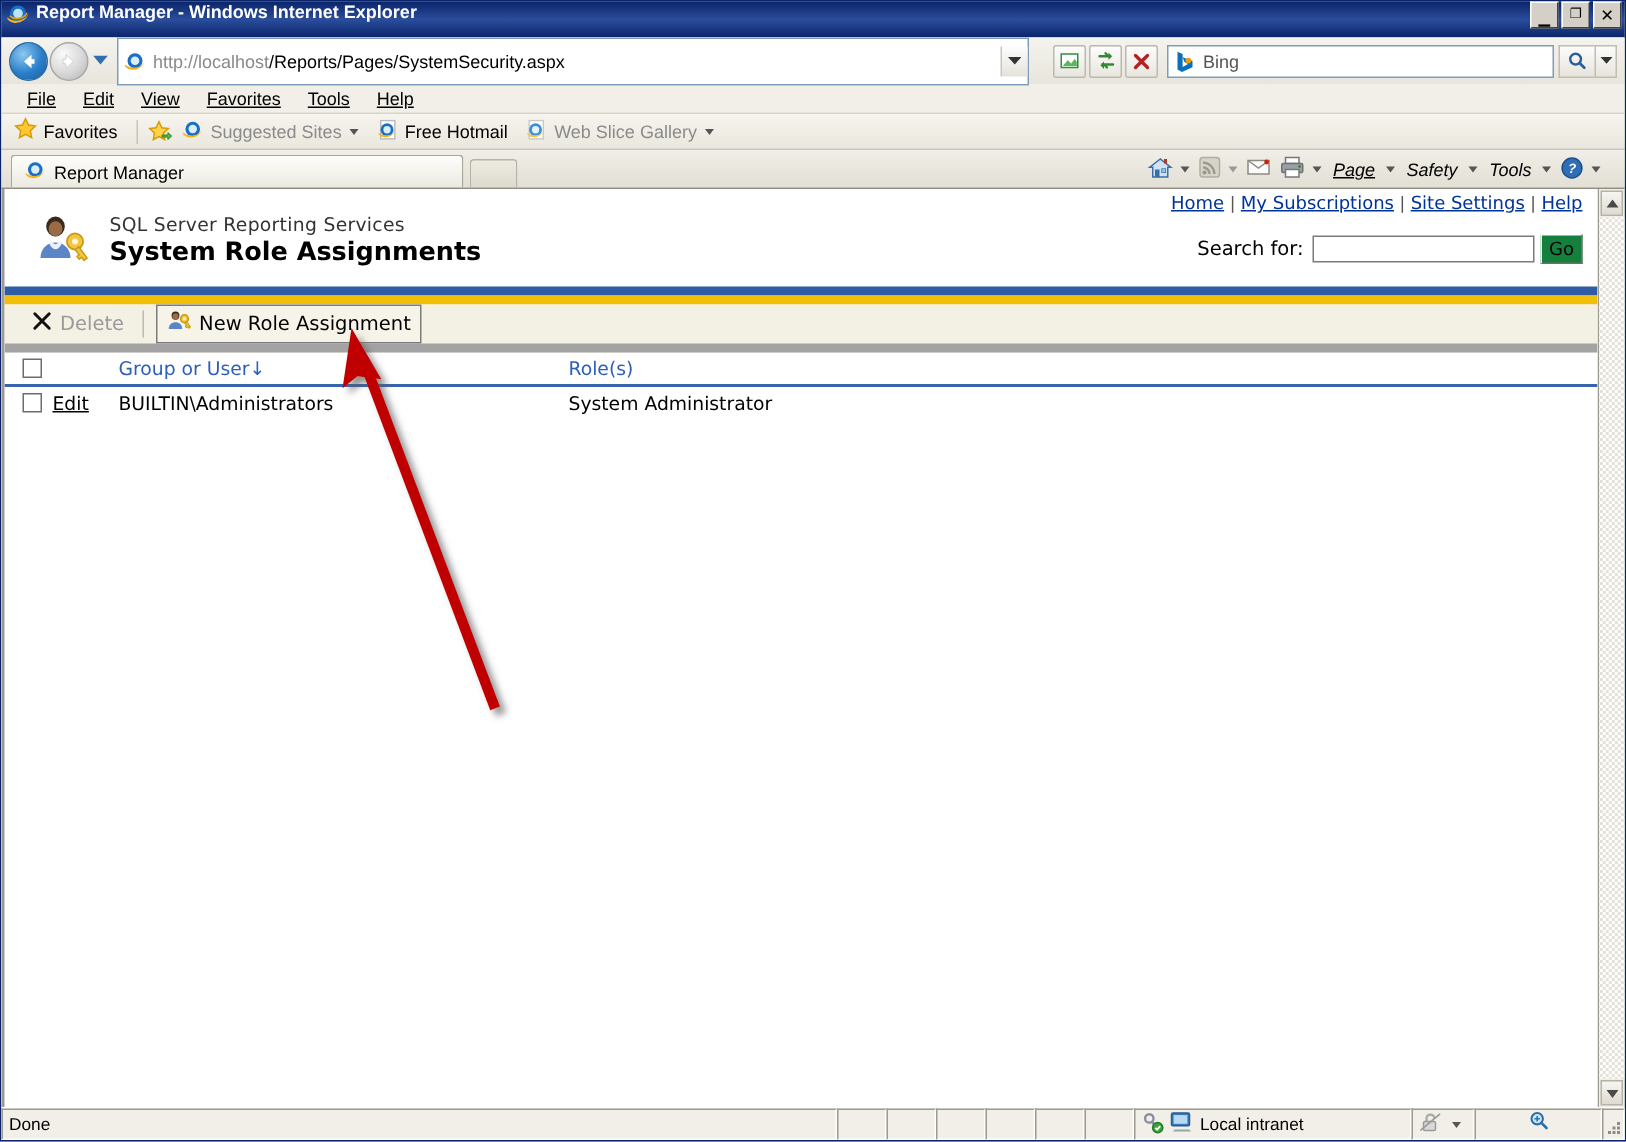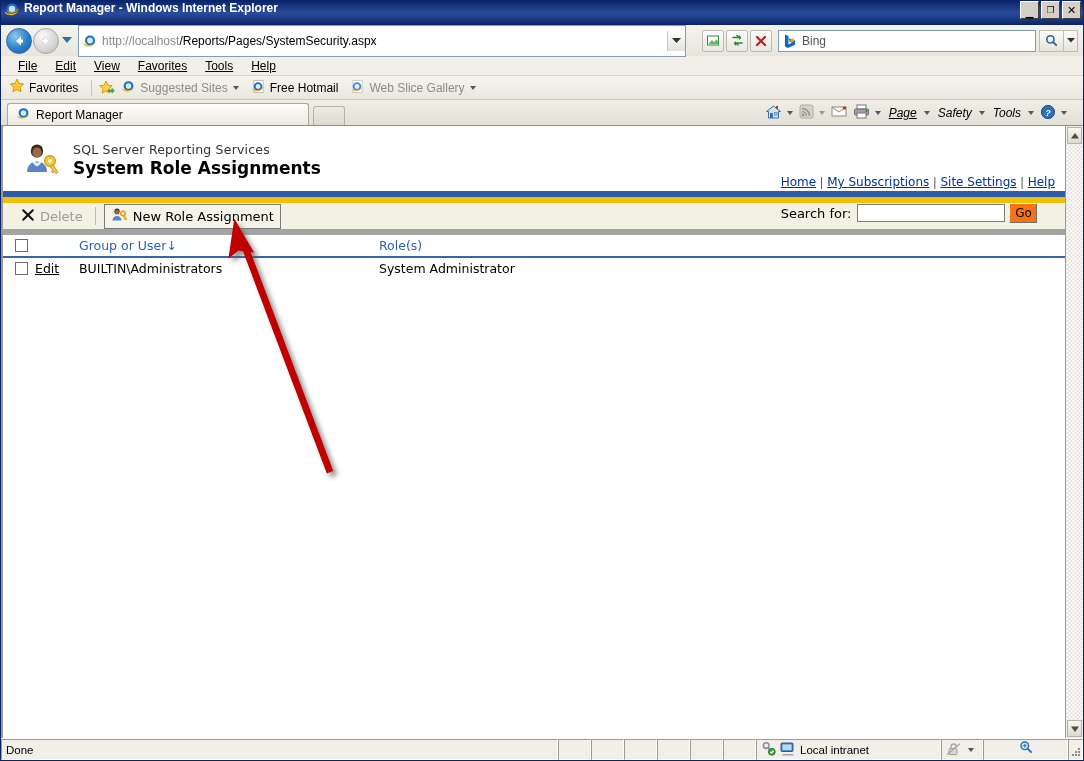--- a/index.html
+++ b/index.html
@@ -266,44 +266,44 @@
   }
   .ssrs-title {
     font-size: 17px; font-weight: bold; color: #000;
     font-family: "DejaVu Sans", sans-serif;
     margin-top: 1px;
   }
   .ssrs-right {
     position: absolute; right: 10px; top: 2px;
     text-align: right;
   }
-  .ssrs-links { font-size: 12px; color: #000; white-space: nowrap; margin-top: 47px; }
+  .ssrs-links { font-size: 12px; color: #000; white-space: nowrap; }
   .ssrs-links a {
     color: #00339a; text-decoration: underline; font-family: "DejaVu Sans", sans-serif;
   }
   .ssrs-links .sep { color: #555; margin: 0 4px; }
   .ssrs-search {
     margin-top: 14px;
-    display: flex; align-items: center; justify-content: flex-start;
+    display: flex; align-items: center; justify-content: flex-end;
     font-family: "DejaVu Sans", sans-serif;
   }
   .ssrs-search .lab { font-size: 13px; color: #000; margin-right: 6px; }
   .ssrs-search input {
     width: 148px; height: 18px;
     border: 1px solid #7b7b7b;
     background: #fff;
     font-size: 12px;
     box-sizing: border-box;
     padding: 0 2px;
     font-family: "DejaVu Sans", sans-serif;
   }
   .ssrs-go {
     width: 28px; height: 20px;
     margin-left: 4px;
-    background: #f97316;
+    background: #15803d;
     border: 1px solid;
     border-color: #ffffff #6f6f6f #6f6f6f #ffffff;
     font-size: 12px;
     display:flex; align-items:center; justify-content:center;
     box-sizing: border-box;
     font-family: "DejaVu Sans", sans-serif;
   }
   .bar-blue { height: 6px; background: #2f5ca6; }
   .bar-gold { height: 6px; background: #f2bf08; }
   .toolbar2 {

